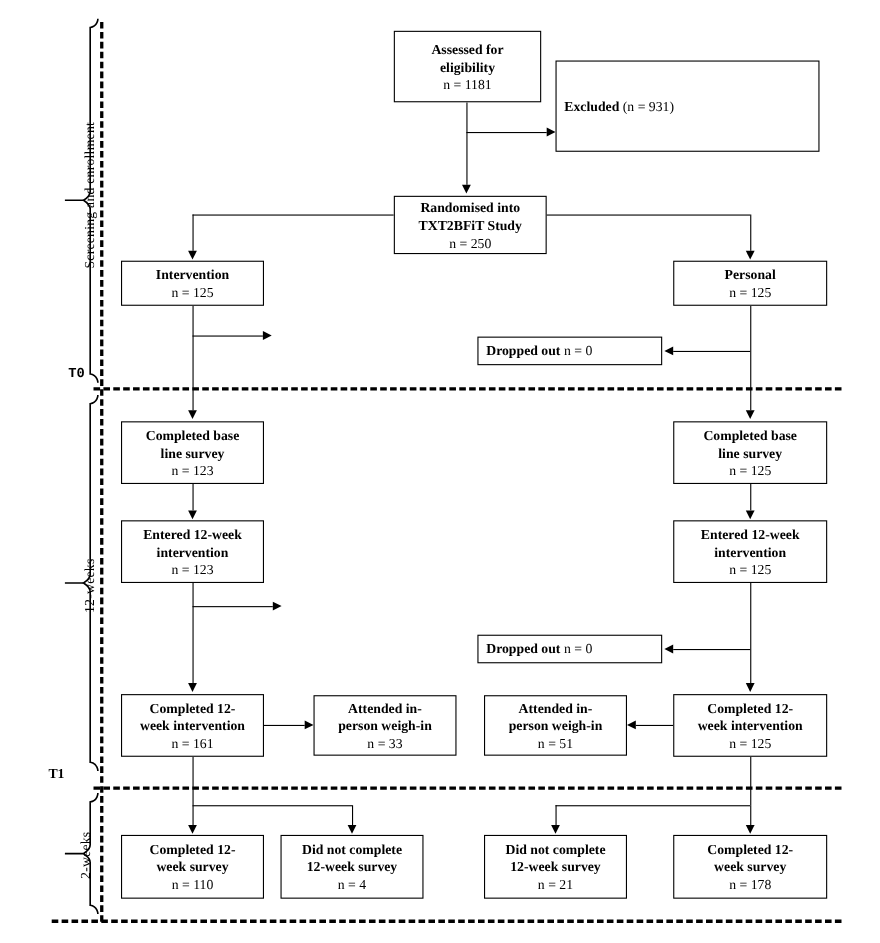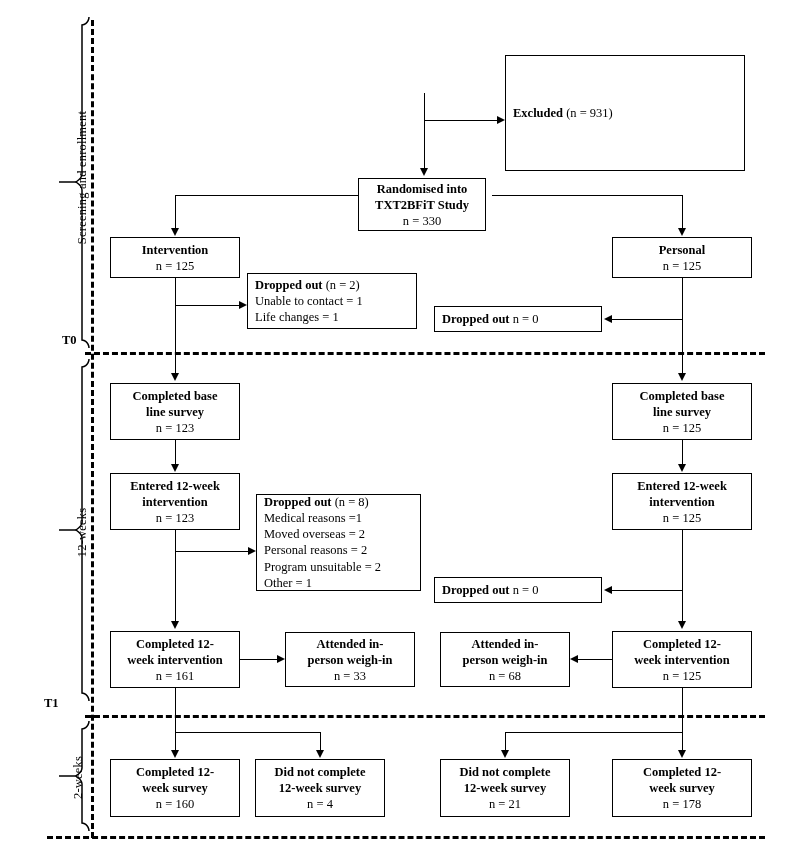--- a/index.html
+++ b/index.html
@@ -145,72 +145,70 @@
     <path d="M21 174 L4 174" fill="none" stroke="#000" stroke-width="1.5"></path>
   </svg>
   <div class="phase-label" style="left:-3px; top:525px; width:170px; text-align:center; transform:rotate(-90deg);">12-weeks</div>
 
   <svg class="brace-svg" style="left:55px; top:718px; width:40px; height:117px;" viewBox="0 0 40 117">
     <path d="M34 3 C34 3 34 10 27 11 L27 50 C27 53 24 56 21 58 C24 60 27 63 27 66 L27 105 C34 106 34 113 34 113" fill="none" stroke="#000" stroke-width="1.5"></path>
     <path d="M21 58 L4 58" fill="none" stroke="#000" stroke-width="1.5"></path>
   </svg>
   <div class="phase-label" style="left:33px; top:770px; width:90px; text-align:center; transform:rotate(-90deg);">2-weeks</div>
 
-  <div class="tmark" style="left:62px; top:333px;">T0</div>
+  <div class="tmark" style="left:62px; top:333px;font-family:Liberation Mono, monospace;">T0</div>
   <div class="tmark" style="left:44px; top:696px;">T1</div>
 
   <div class="dash-v" style="left:91px; top:20px; height:818px;"></div>
   <div class="dash-h" style="left:85px; top:352px; width:680px;"></div>
   <div class="dash-h" style="left:85px; top:715px; width:680px;"></div>
   <div class="dash-h" style="left:47px; top:836px; width:718px;"></div>
 
-
-  <div class="box left-align" style="left:505px; top:55px; width:240px; height:116px;">
+  <div class="box" style="left:358px; top:28px; width:134px; height:65px;">
+    <span class="ttl">Assessed for
+eligibility</span>
+    <span class="n">n = 1181</span>
+  </div>
+
+  <div class="box left-align" style="left:505px; top:55px; width:240px; height:83px;">
     <div class="hdr-inline">
       <span>Excluded</span><span class="light"> (n = 931)</span>
     </div>
   </div>
 
   <div class="vline" style="left:424px; top:93px; height:27px;"></div>
   <div class="hline" style="left:424px; top:120px; width:73px;"></div>
   <div class="arrow-right" style="left:497px; top:115.5px;"></div>
 
   <div class="vline" style="left:424px; top:120px; height:48px;"></div>
   <div class="arrow-down" style="left:419.5px; top:168px;"></div>
 
-  <div class="box" style="left:358px; top:178px; width:128px; height:53px;">
+  <div class="box" style="left:358px; top:178px; width:139px; height:53px;">
     <span class="ttl">Randomised into
 TXT2BFiT Study</span>
-    <span class="n">n = 330</span>
+    <span class="n">n = 250</span>
   </div>
 
   <div class="hline" style="left:175px; top:195px; width:183px;"></div>
   <div class="hline" style="left:492px; top:195px; width:190px;"></div>
   <div class="vline" style="left:175px; top:195px; height:33px;"></div>
   <div class="arrow-down" style="left:170.5px; top:228px;"></div>
   <div class="vline" style="left:682px; top:195px; height:33px;"></div>
   <div class="arrow-down" style="left:677.5px; top:228px;"></div>
 
   <div class="box" style="left:110px; top:237px; width:130px; height:41px;">
     <span class="ttl">Intervention</span>
     <span class="n">n = 125</span>
   </div>
 
   <div class="box" style="left:612px; top:237px; width:140px; height:41px;">
     <span class="ttl">Personal</span>
     <span class="n">n = 125</span>
   </div>
 
-  <div class="box left-align" style="left:247px; top:273px; width:170px; height:56px;">
-    <div class="hdr-inline">
-      <span>Dropped out</span><span class="light"> (n = 2)</span>
-    </div>
-    <div class="reasons">Unable to contact = 1
-Life changes = 1</div>
-  </div>
 
   <div class="vline" style="left:175px; top:278px; height:95px;"></div>
   <div class="hline" style="left:175px; top:305px; width:64px;"></div>
   <div class="arrow-right" style="left:239px; top:300.5px;"></div>
   <div class="arrow-down" style="left:170.5px; top:373px;"></div>
 
   <div class="box left-align" style="left:434px; top:306px; width:168px; height:26px;">
     <div class="hdr-inline">
       <span>Dropped out</span><span class="light"> n = 0</span>
     </div>
@@ -240,30 +238,20 @@
     <span class="ttl">Entered 12-week
 intervention</span>
     <span class="n">n = 123</span>
   </div>
   <div class="box" style="left:612px; top:473px; width:140px; height:57px;">
     <span class="ttl">Entered 12-week
 intervention</span>
     <span class="n">n = 125</span>
   </div>
 
-  <div class="box left-align" style="left:256px; top:494px; width:165px; height:97px;">
-    <div class="hdr-inline">
-      <span>Dropped out</span><span class="light"> (n = 8)</span>
-    </div>
-    <div class="reasons">Medical reasons =1
-Moved overseas = 2
-Personal reasons = 2
-Program unsuitable  = 2
-Other = 1</div>
-  </div>
 
   <div class="vline" style="left:175px; top:530px; height:91px;"></div>
   <div class="hline" style="left:175px; top:551px; width:73px;"></div>
   <div class="arrow-right" style="left:248px; top:546.5px;"></div>
   <div class="arrow-down" style="left:170.5px; top:621px;"></div>
 
   <div class="box left-align" style="left:434px; top:577px; width:168px; height:26px;">
     <div class="hdr-inline">
       <span>Dropped out</span><span class="light"> n = 0</span>
     </div>
@@ -285,21 +273,21 @@
   </div>
 
   <div class="box" style="left:285px; top:632px; width:130px; height:55px;">
     <span class="ttl">Attended in-
 person weigh-in</span>
     <span class="n">n = 33</span>
   </div>
   <div class="box" style="left:440px; top:632px; width:130px; height:55px;">
     <span class="ttl">Attended in-
 person weigh-in</span>
-    <span class="n">n = 68</span>
+    <span class="n">n = 51</span>
   </div>
 
   <div class="hline" style="left:240px; top:659px; width:37px;"></div>
   <div class="arrow-right" style="left:277px; top:654.5px;"></div>
   <div class="hline" style="left:578px; top:659px; width:34px;"></div>
   <div class="arrow-left" style="left:570px; top:654.5px;"></div>
 
   <div class="vline" style="left:175px; top:688px; height:44px;"></div>
   <div class="hline" style="left:175px; top:732px; width:145px;"></div>
   <div class="vline" style="left:175px; top:732px; height:18px;"></div>
@@ -310,21 +298,21 @@
   <div class="vline" style="left:682px; top:688px; height:44px;"></div>
   <div class="hline" style="left:505px; top:732px; width:177px;"></div>
   <div class="vline" style="left:682px; top:732px; height:18px;"></div>
   <div class="arrow-down" style="left:677.5px; top:750px;"></div>
   <div class="vline" style="left:505px; top:732px; height:18px;"></div>
   <div class="arrow-down" style="left:500.5px; top:750px;"></div>
 
   <div class="box" style="left:110px; top:759px; width:130px; height:58px;">
     <span class="ttl">Completed 12-
 week survey</span>
-    <span class="n">n = 160</span>
+    <span class="n">n = 110</span>
   </div>
   <div class="box" style="left:255px; top:759px; width:130px; height:58px;">
     <span class="ttl">Did not complete
 12-week survey</span>
     <span class="n">n = 4</span>
   </div>
   <div class="box" style="left:440px; top:759px; width:130px; height:58px;">
     <span class="ttl">Did not complete
 12-week survey</span>
     <span class="n">n = 21</span>

